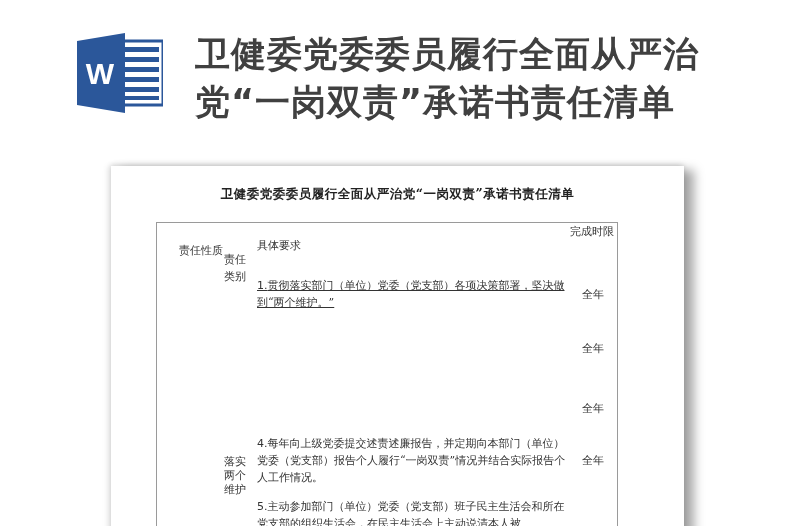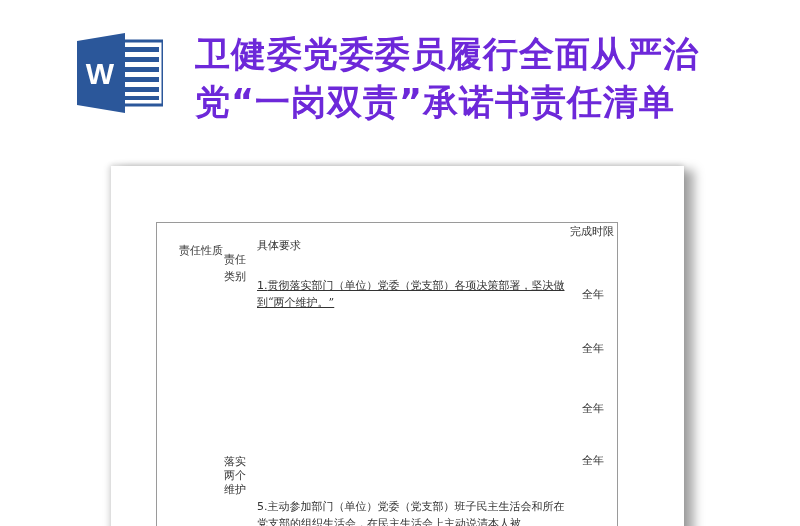--- a/index.html
+++ b/index.html
@@ -11,21 +11,21 @@
     .banner {
       position: absolute; left: 0; top: 0; width: 800px; height: 140px;
       background: #ffffff;
     }
     .word-icon {
       position: absolute; left: 77px; top: 33px; width: 86px; height: 80px;
     }
     .banner-title {
       position: absolute; left: 195px; top: 30px; width: 560px;
       font-family: "DejaVu Sans", "Liberation Sans", sans-serif;
-      font-size: 35px; line-height: 48px; color: #6d28d9;
+      font-size: 35px; line-height: 48px; color: #404040;
       font-weight: bold; letter-spacing: 1px;
     }
     .banner-title div { white-space: nowrap; }
     .page {
       position: absolute; left: 111px; top: 166px; width: 573px; height: 380px;
       background: #ffffff;
       box-shadow: 0 -2px 5px rgba(0,0,0,0.10), -3px 0 6px rgba(0,0,0,0.10), 10px 4px 10px rgba(0,0,0,0.35);
     }
     .doc-title {
       position: absolute; left: 0; top: 20px; width: 573px; text-align: center;
@@ -62,37 +62,41 @@
       <text x="23" y="51" text-anchor="middle" font-family="Liberation Sans, sans-serif" font-weight="bold" font-size="30" fill="#ffffff">W</text>
     </svg>
   </div>
   <div class="banner-title">
     <div>卫健委党委委员履行全面从严治</div>
     <div>党“一岗双责”承诺书责任清单</div>
   </div>
 </div>
 
 <div class="page">
+  <div class="doc-title">卫健委党委委员履行全面从严治党“一岗双责”承诺书责任清单</div>
 
   <div class="table">
     <div class="cell hdr-nature">责任性质</div>
     <div class="cell hdr-category">责任类别</div>
     <div class="cell hdr-req">具体要求</div>
     <div class="cell hdr-deadline">完成时限</div>
 
     <div class="cell cat-text">落实两个维护</div>
 
     <div class="cell req" style="top:54px;text-decoration:underline;">
       <span class="num">1.</span><span>贯彻落实部门（单位）党委（党支部）各项决策部署，坚决做到“两个维护。”</span>
     </div>
     <div class="cell deadline" style="top:63px;">全年</div>
 
     <div class="cell deadline" style="top:117px;">全年</div>
 
     <div class="cell deadline" style="top:177px;">全年</div>
 
+    <div class="cell req" style="top:212px;">
+      <span class="num">4.</span><span>每年向上级党委提交述责述廉报告，并定期向本部门（单位）党委（党支部）报告个人履行“一岗双责”情况并结合实际报告个人工作情况。</span>
+    </div>
     <div class="cell deadline" style="top:229px;">全年</div>
 
     <div class="cell req" style="top:275px;">
       <span class="num">5.</span><span>主动参加部门（单位）党委（党支部）班子民主生活会和所在党支部的组织生活会，在民主生活会上主动说清本人被</span>
     </div>
   </div>
 </div>
 
 </body></html>

